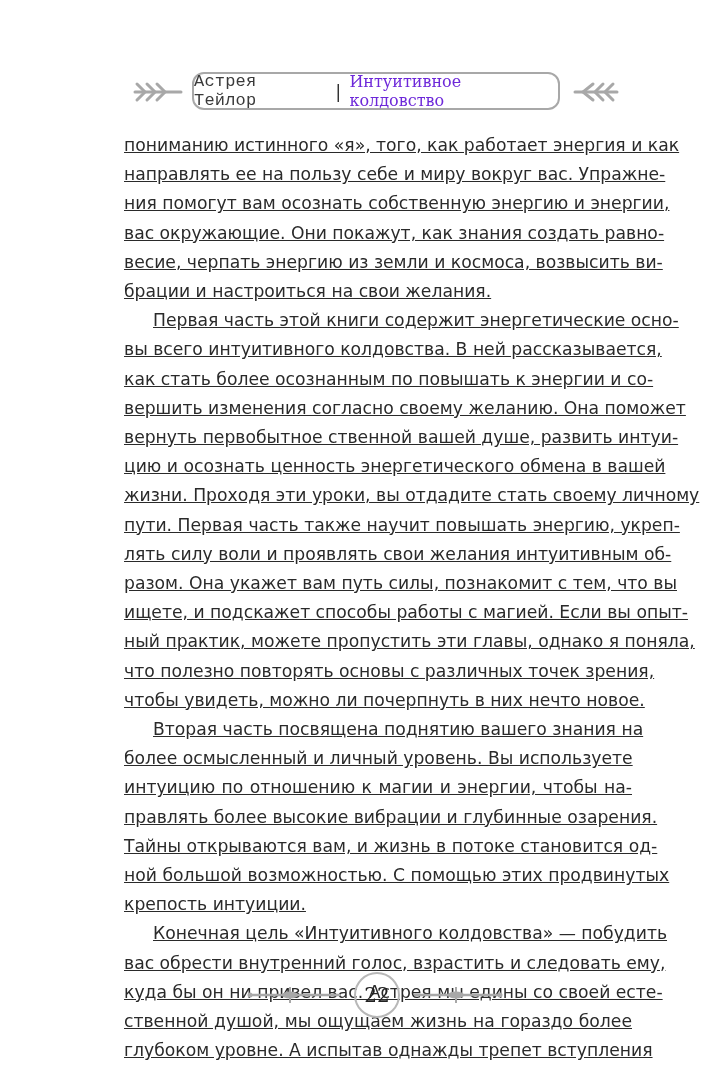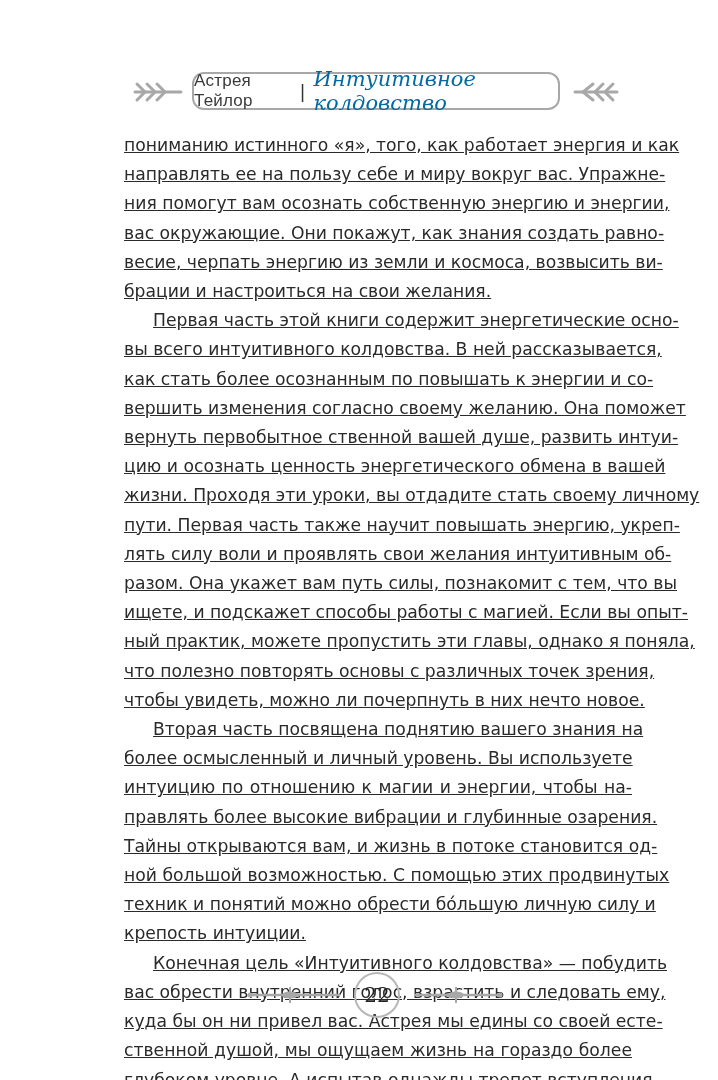--- a/index.html
+++ b/index.html
@@ -1,21 +1,21 @@
 <!DOCTYPE html>
 <html><head>
 <meta charset="utf-8">
 <style>
   html, body { margin:0; padding:0; background:#ffffff; }
   body { width:718px; height:1080px; position:relative; overflow:hidden; font-family:"DejaVu Sans", sans-serif; color:#2a2a2a; }
   .header { position:absolute; top:72px; left:0; width:718px; height:44px; }
   .header-frame { position:absolute; left:192px; top:0; width:368px; height:38px; border:2px solid #a8a8a8; border-radius:12px; box-sizing:border-box; display:flex; align-items:center; justify-content:center; }
-  .header-author { font-family:Liberation Sans, sans-serif; font-size:17px; color:#3a3a3a; letter-spacing:0.2px; }
+  .header-author { font-family:Liberation Mono, monospace; font-size:17px; color:#3a3a3a; letter-spacing:0.2px; }
   .header-sep { font-size:18px; color:#333; margin:0 8px; }
-  .header-title { font-family:"DejaVu Serif", serif; font-style:italic; font-size:21px; color:#0369a1; }
+  .header-title { font-family:"DejaVu Serif", serif; font-size:16px; color:#6d28d9; }
   .orn-left { position:absolute; left:133px; top:9px; width:50px; height:22px; }
   .orn-right { position:absolute; left:573px; top:9px; width:46px; height:22px; }
   .text { position:absolute; left:124px; top:131px; width:508px; font-size:17.2px; line-height:29.2px; text-align:justify; }
   .text p { margin:0;text-decoration:underline; }
   .text p.indent { text-indent:29px; }
   .text .line { display:block; text-align:justify; text-align-last:justify; white-space:nowrap; }
   .text .line.last { text-align-last:left; }
   .footer { position:absolute; top:972px; left:0; width:718px; height:46px; }
   .page-circle { position:absolute; left:354px; top:0; width:46px; height:46px; border:2px solid #b8b8b8; border-radius:50%; box-sizing:border-box; display:flex; align-items:center; justify-content:center; font-family:"DejaVu Serif", serif; font-size:20px; color:#222; }
   .fl { position:absolute; left:246px; top:13px; width:96px; height:20px; }
@@ -73,21 +73,20 @@
       <span class="line">что полезно повторять основы с различных точек зрения,</span>
       <span class="line last">чтобы увидеть, можно ли почерпнуть в них нечто новое.</span>
     </p>
     <p class="indent" style="text-indent: 0px;">
       <span class="line" style="padding-left: 29px;">Вторая часть посвящена поднятию вашего знания на</span>
       <span class="line">более осмысленный и личный уровень. Вы используете</span>
       <span class="line">интуицию по отношению к магии и энергии, чтобы на-</span>
       <span class="line">правлять более высокие вибрации и глубинные озарения.</span>
       <span class="line">Тайны открываются вам, и жизнь в потоке становится од-</span>
       <span class="line">ной большой возможностью. С помощью этих продвинутых</span>
-      <span class="line">техник и понятий можно обрести бо́льшую личную силу и</span>
       <span class="line last">крепость интуиции.</span>
     </p>
     <p class="indent" style="text-indent: 0px;">
       <span class="line" style="padding-left: 29px;">Конечная цель «Интуитивного колдовства» — побудить</span>
       <span class="line">вас обрести внутренний голос, взрастить и следовать ему,</span>
       <span class="line">куда бы он ни привел вас. Астрея мы едины со своей есте-</span>
       <span class="line">ственной душой, мы ощущаем жизнь на гораздо более</span>
       <span class="line last">глубоком уровне. А испытав однажды трепет вступления</span>
     </p>
   </div>

